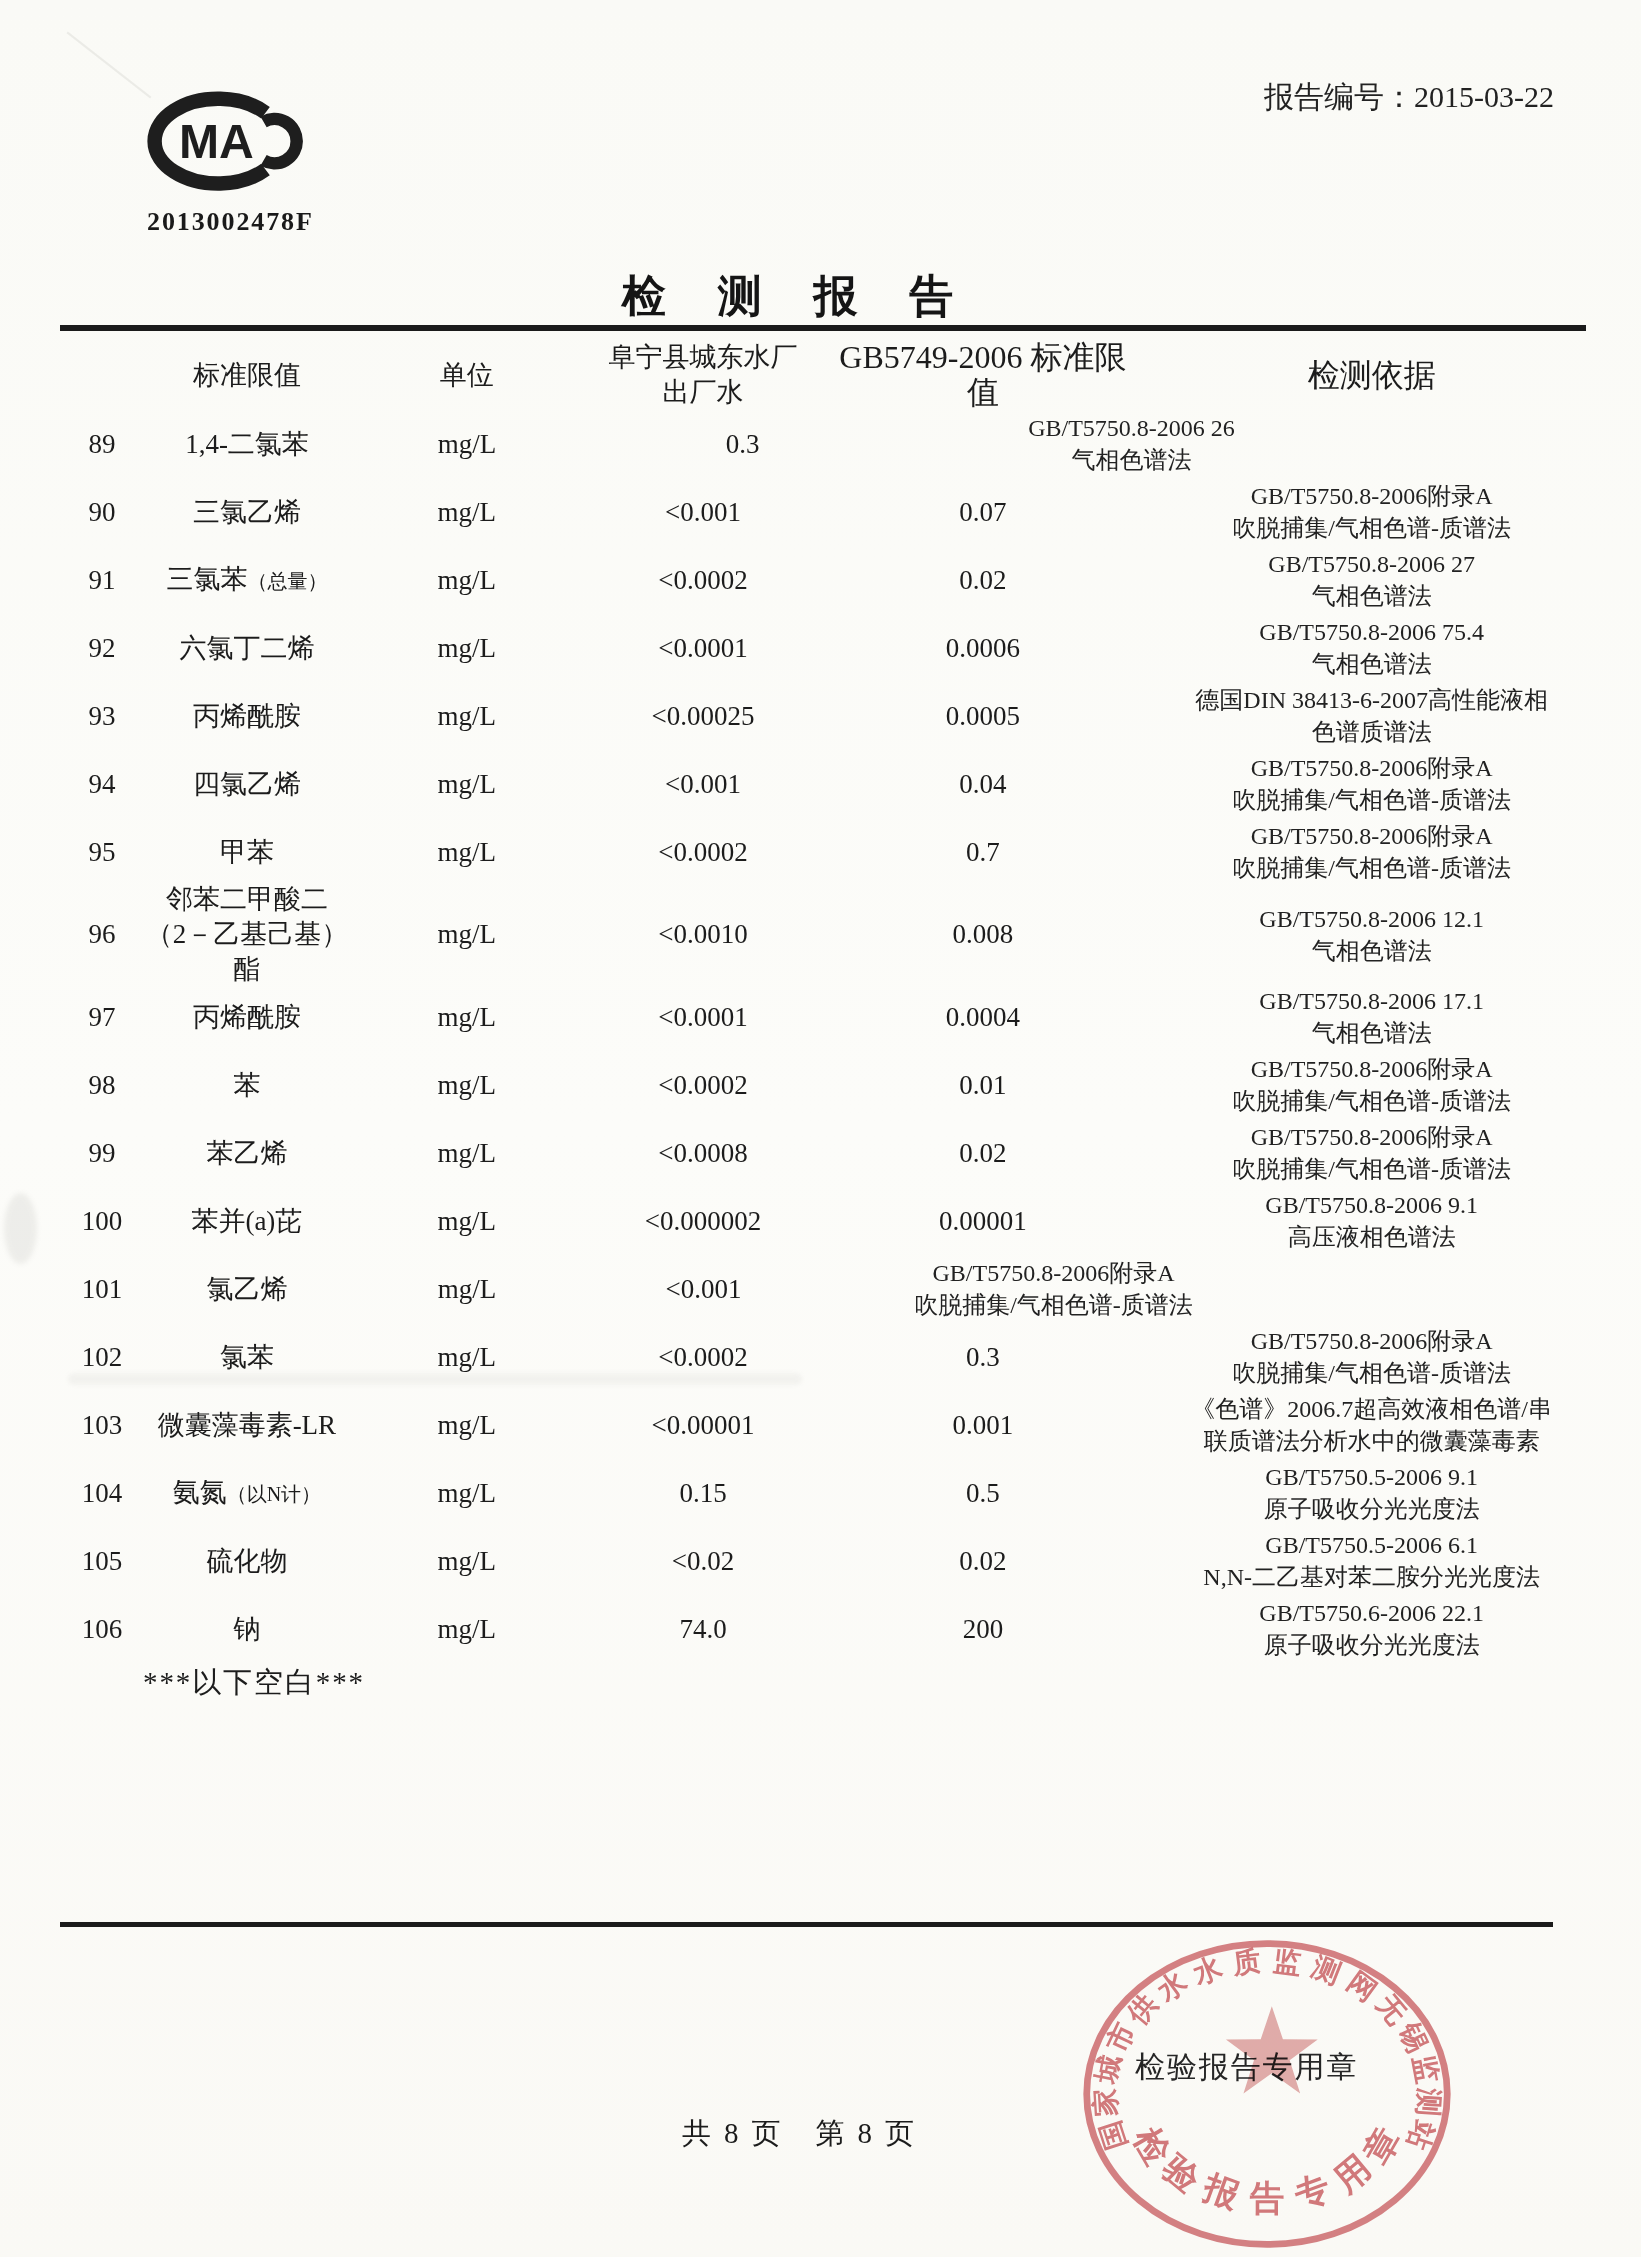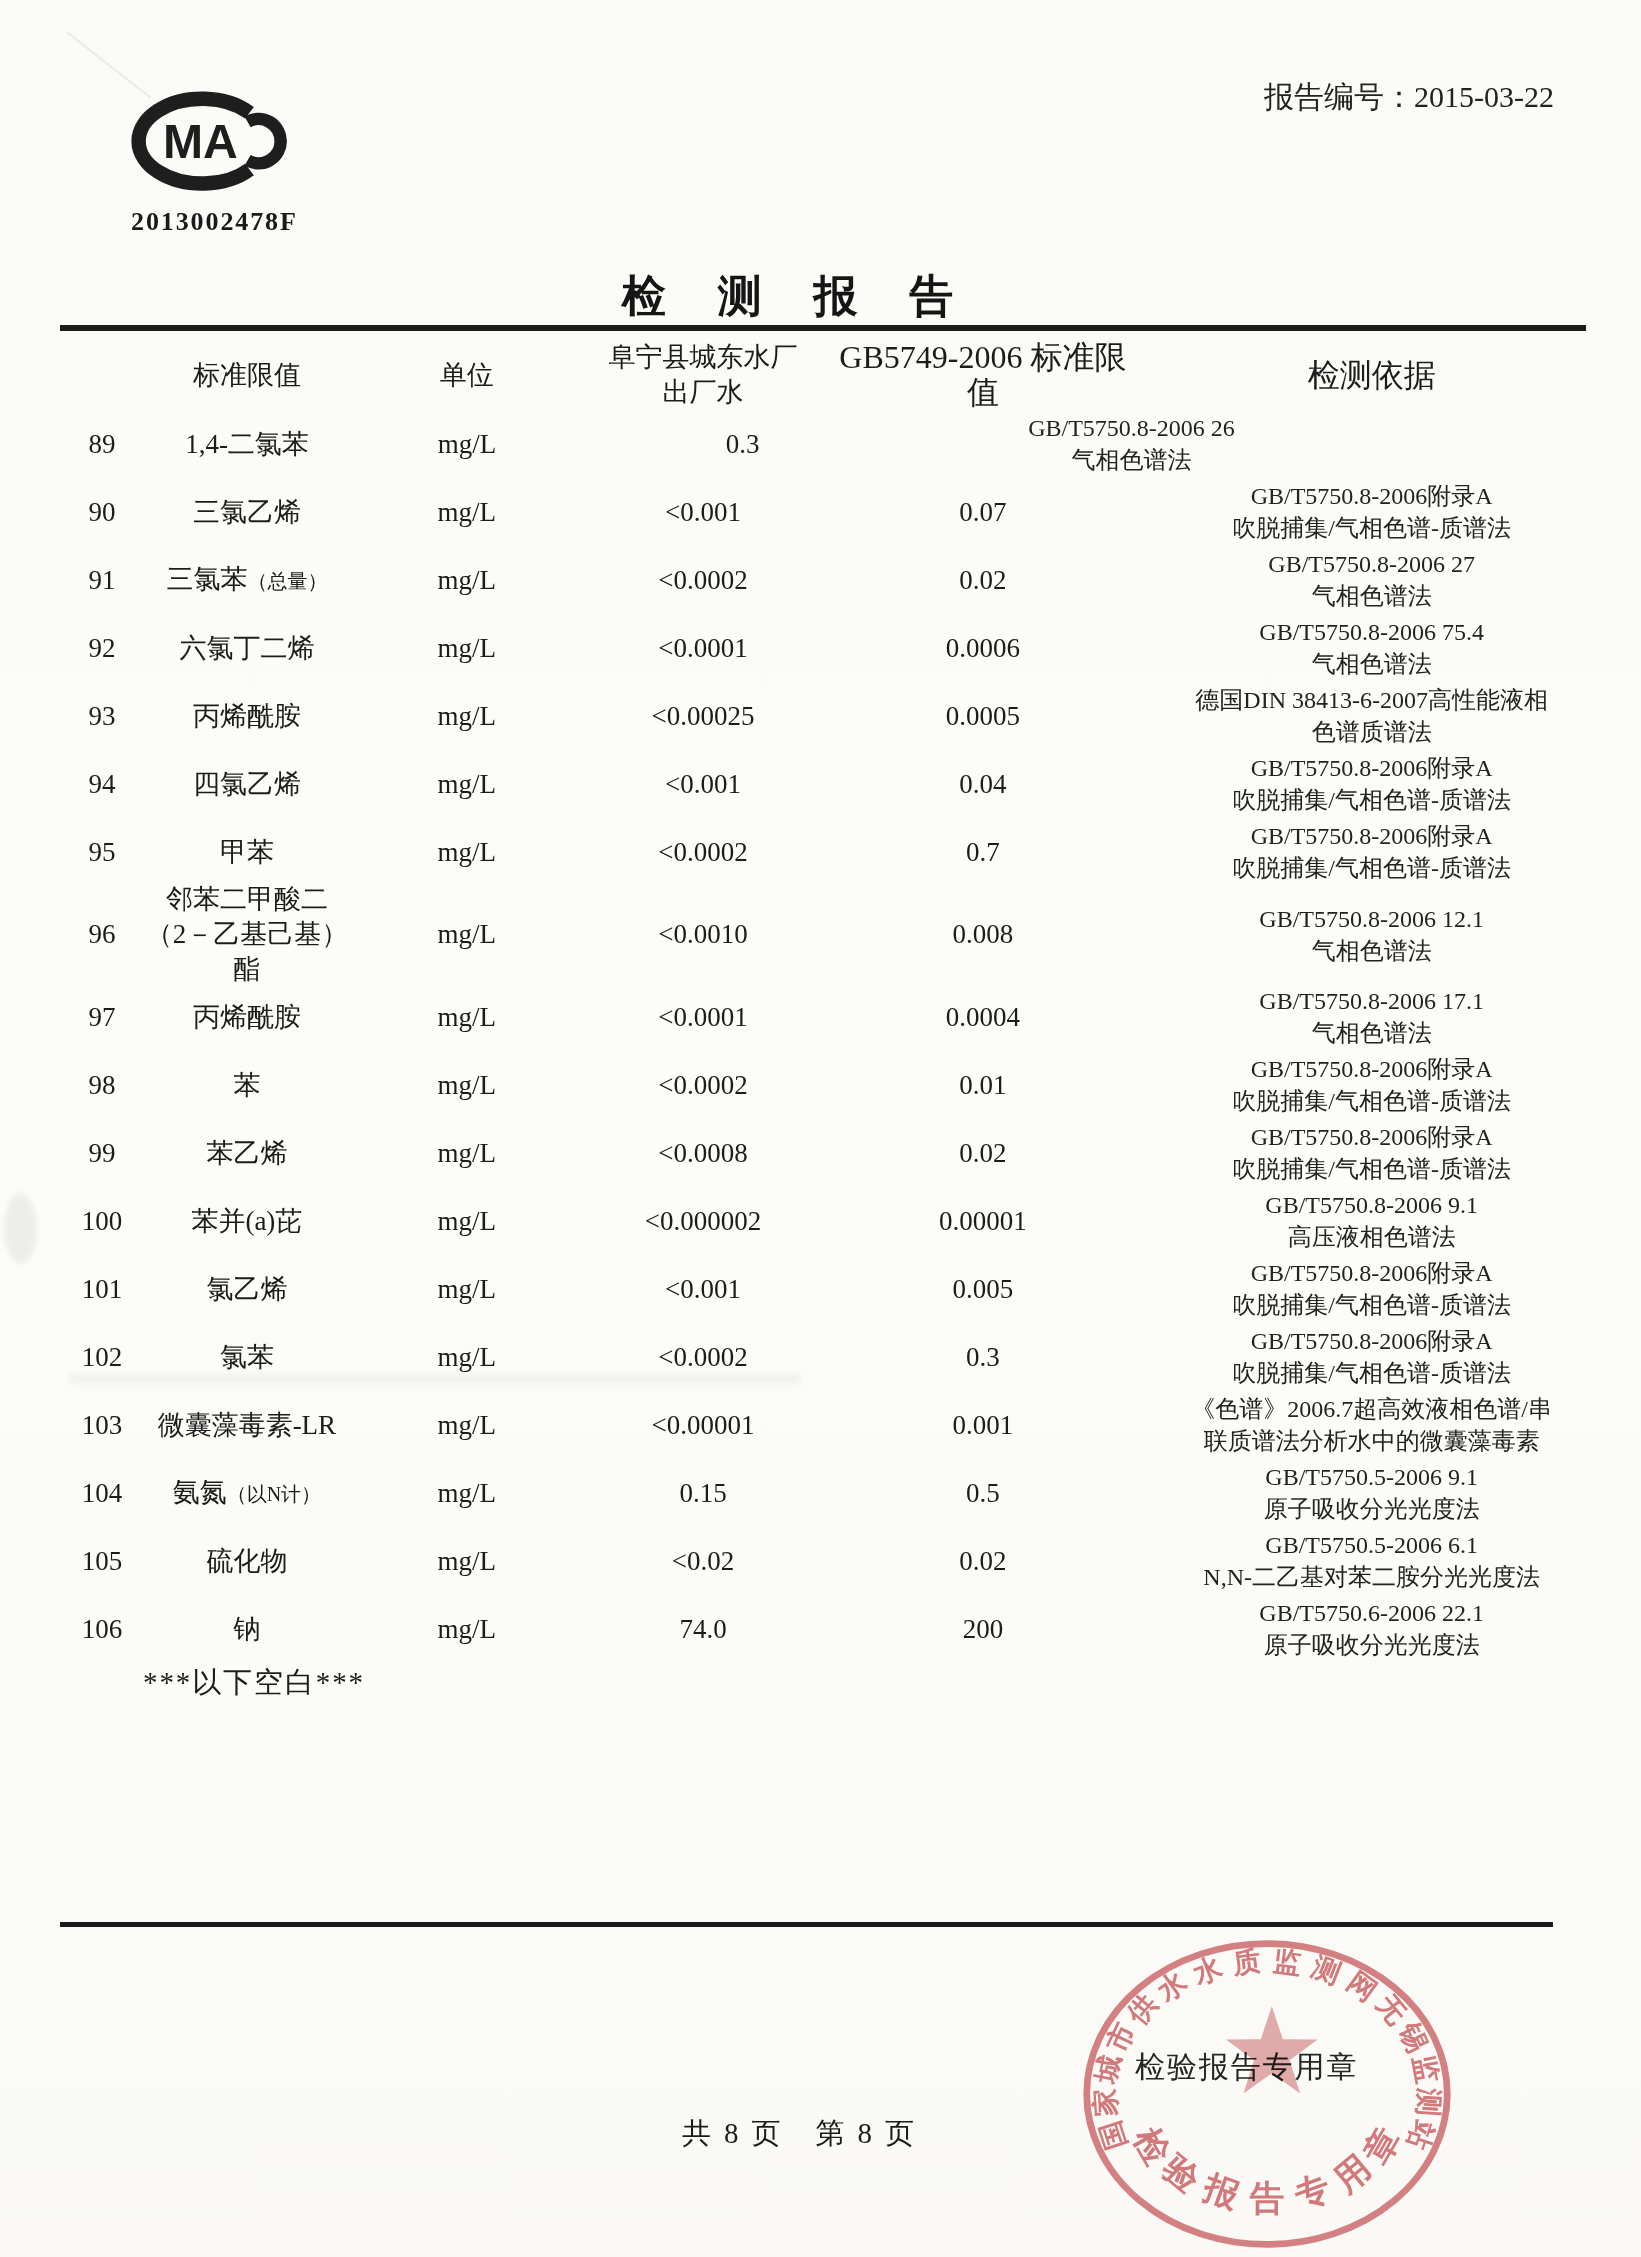--- a/index.html
+++ b/index.html
@@ -3,21 +3,21 @@
 <meta charset="utf-8">
 <style>
   html,body{margin:0;padding:0;background:#d9d9d5;}
   .page{
     position:relative;width:1641px;height:2257px;margin:0 auto;
     background:linear-gradient(180deg,#fafaf6 0%,#fcfcf9 50%,#faf9f5 100%);
     font-family:"Liberation Serif","DejaVu Serif",serif;
     color:#1c1c1c;overflow:hidden;
   }
   
-  .cma{position:absolute;left:131px;top:91px;width:164px;}
+  .cma{position:absolute;left:147px;top:91px;width:164px;}
   .cma svg{display:block;}
   .cma-code{margin-top:7.7px;font-size:26px;font-weight:700;letter-spacing:1.9px;color:#1a1a1a;}
   
   .report-no{position:absolute;top:77px;right:87px;font-size:30px;color:#222;}
   
   .title{position:absolute;left:0;right:62px;top:255px;margin:12px;text-align:center;
     font-size:44px;font-weight:700;letter-spacing:3.9px;color:#151515;}
   .rule{position:absolute;background:#1b1b1b;}
   .rule-top{left:60px;top:325px;width:1526px;height:5.8px;}
   .rule-bottom{left:60px;top:1922px;width:1493px;height:4.8px;}
@@ -346,23 +346,20 @@
             <span>101</span>
           </div>
           <div class="c c2">
             <div><span>氯乙烯</span></div>
           </div>
           <div class="c c3">
             <span>mg/L</span>
           </div>
           <div class="c c4">
             <span>&lt;0.001</span>
-          </div>
-          <div class="c c5">
-            <span>0.005</span>
           </div>
           <div class="c c6 method">
             <div>GB/T5750.8-2006附录A</div>
             <div>吹脱捕集/气相色谱-质谱法</div>
           </div>
         </div>
         <div class="trow">
           <div class="c c1">
             <span>102</span>
           </div>

